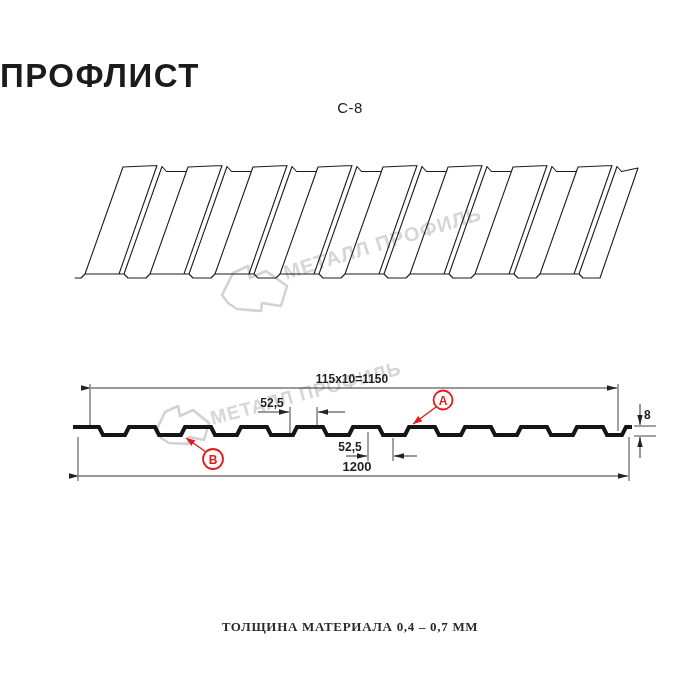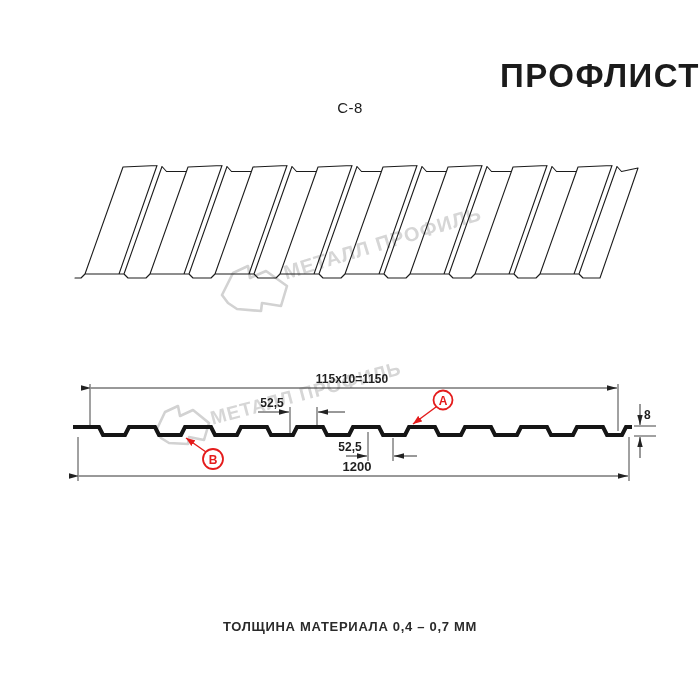--- a/index.html
+++ b/index.html
@@ -1,30 +1,30 @@
 <!DOCTYPE html>
 <html><head>
 <meta charset="utf-8">
 <style>
   html,body{margin:0;padding:0;background:#ffffff;}
   .page{
     position:relative;width:700px;height:700px;background:#ffffff;overflow:hidden;
     font-family:"Liberation Sans","DejaVu Sans",sans-serif;
   }
   .title{
-    position:absolute;left:0;top:57px;width:700px;text-align:right;
+    position:absolute;left:0;top:57px;width:700px;text-align:left;
     font-size:33px;font-weight:800;letter-spacing:1.5px;color:#1b1b1b;
   }
   .subtitle{
     position:absolute;left:0;top:99px;width:700px;text-align:center;
     font-size:15px;font-weight:400;letter-spacing:.5px;color:#1b1b1b;
   }
   .footer-note{
     position:absolute;left:0;top:619px;width:700px;text-align:center;
-    font-size:13px;font-weight:700;letter-spacing:.7px;color:#2a2a2a;
+    font-size:13px;font-weight:700;letter-spacing:.7px;color:#2a2a2a;font-family:Liberation Serif, serif;
   }
   .wm-text{
     position:absolute;font-weight:700;color:#d6d6d6;white-space:nowrap;
     transform-origin:0 50%;letter-spacing:1px;user-select:none;
   }
   .wm-text.one{left:284px;top:262px;font-size:20px;transform:rotate(-17deg);}
   .wm-text.two{left:211px;top:408px;font-size:19px;transform:rotate(-15deg);}
   svg{position:absolute;left:0;top:0;}
   .wm-logo{stroke:#d2d2d2;stroke-width:2.6;fill:none;stroke-linejoin:round;}
   .lw{stroke:#1c1c1c;stroke-width:1.1;fill:none;stroke-linejoin:round;stroke-linecap:round;}

